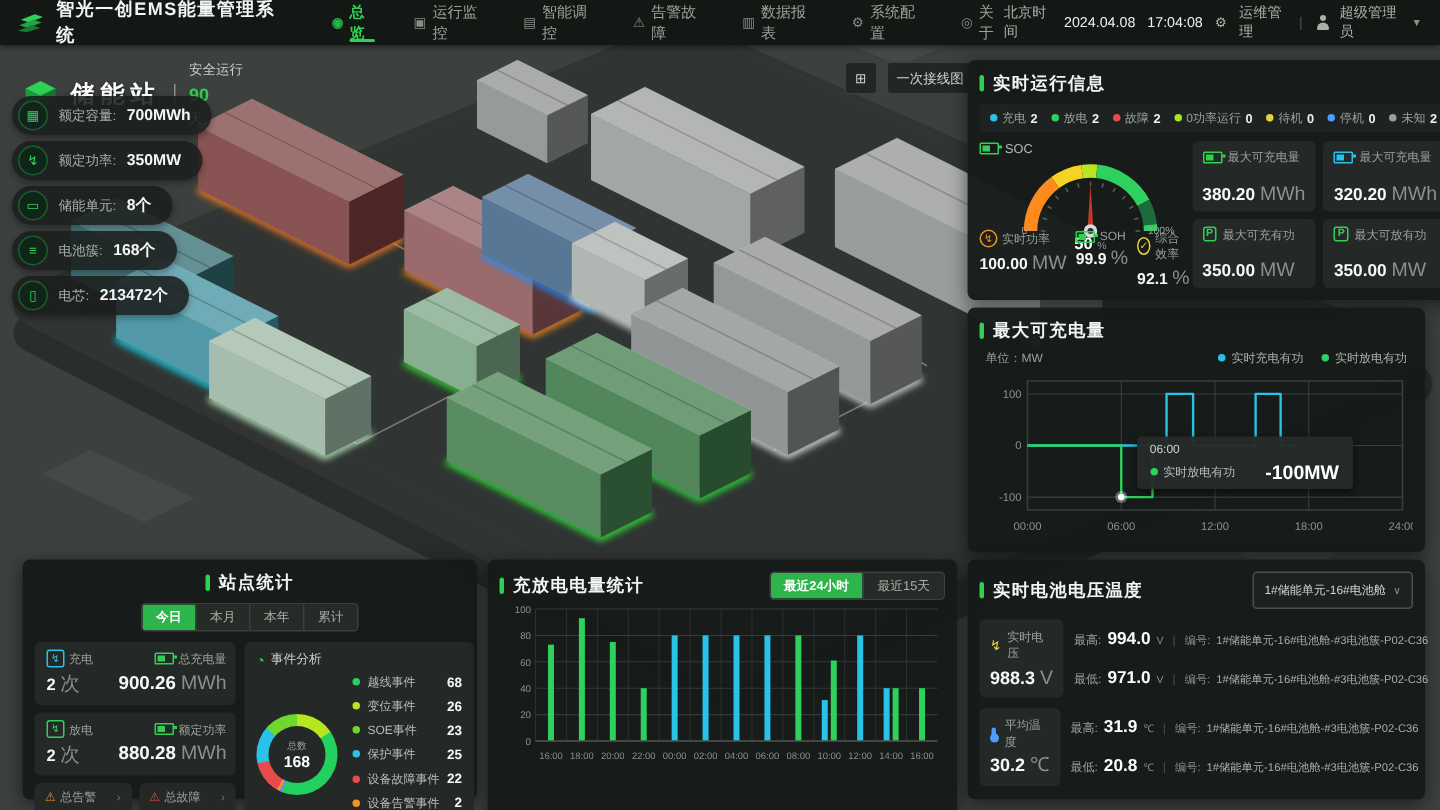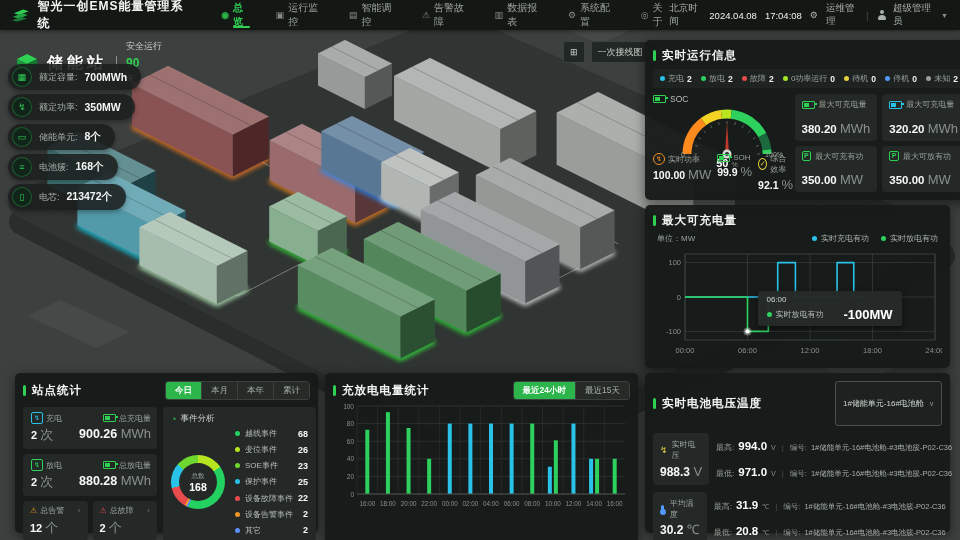--- a/index.html
+++ b/index.html
@@ -92,38 +92,38 @@
   #trend-wrap{position:relative;margin-top:2px;}
   #trend-tip{position:absolute;left:100px;top:44px;background:rgba(38,43,41,.97);border-radius:3px;
     padding:4px 9px;box-shadow:0 2px 6px rgba(0,0,0,.5);z-index:5;}
   #trend-tip .tt{font-size:8px;color:#cfd5cf;}
   #trend-tip .tr{display:flex;align-items:center;gap:4px;margin-top:3px;font-size:8px;color:#b7bdb7;}
   #trend-tip .tv{font-size:13px;font-weight:bold;color:#fff;margin-left:16px;}
   
   #p-battery{left:645px;top:373px;width:305px;height:160px;}
   #p-battery .phead{justify-content:space-between;}
   .selector{display:flex;align-items:center;gap:5px;border:1px solid #49504b;border-radius:3px;
-    padding:16px 7px;font-size:8px;color:#cfd5cf;cursor:pointer;background:#1d2220;}
+    padding:6px 7px;font-size:8px;color:#cfd5cf;cursor:pointer;background:#1d2220;}
   .brow{display:flex;gap:7px;margin-top:7px;}
   .bcard{width:64px;height:52px;padding:6px 7px;box-sizing:border-box;display:flex;flex-direction:column;justify-content:space-between;}
   .bcard .lrow{display:flex;align-items:center;gap:4px;}
   .bcard .bv{font-size:12px;font-weight:bold;color:#f6f8f6;white-space:nowrap;}
   .blines{flex:1;display:flex;flex-direction:column;justify-content:space-around;}
   .bline{display:flex;align-items:baseline;gap:4px;white-space:nowrap;}
   .bline .k{font-size:8px;color:#99a19a;}
   .bline .v{font-size:11.5px;font-weight:bold;color:#fbfdfb;}
   .bline .u{font-size:7px;color:#8a918b;}
   .bline .d{color:#4a504b;font-size:8px;margin:0 2px;}
   .bline .idl{font-size:7.5px;color:#8a918b;}
   .bline .idv{font-size:7.5px;color:#a7aea8;}
   .thermo{width:3px;height:8px;background:#4f9bff;border-radius:2px;position:relative;display:inline-block;margin:0 2px 0 1px;}
   .thermo::after{content:"";position:absolute;bottom:-2px;left:-1.5px;width:6px;height:6px;border-radius:50%;background:#4f9bff;}
   
   #p-site{left:15px;top:373px;width:303px;height:160px;}
-  #p-site .phead{justify-content:space-between;}
+  #p-site .phead{justify-content:space-between;flex-direction:column;}
   .seg{display:flex;border:1px solid #3a403c;border-radius:3px;overflow:hidden;}
   .seg-item{padding:2.5px 9px;font-size:8.5px;color:#aab1ab;background:#262b28;border-left:1px solid #3a403c;cursor:pointer;}
   .seg-item:first-child{border-left:none;}
   .seg-item.active{background:#2bb54a;color:#fff;font-weight:bold;}
   #site-body{display:flex;gap:6px;margin-top:7px;}
   #site-left{width:134px;display:flex;flex-direction:column;gap:5px;}
   .cdcard{padding:5px 8px;display:grid;grid-template-columns:42px 1fr;grid-template-rows:auto auto;column-gap:6px;row-gap:2px;}
   .cdcard .h{display:flex;align-items:center;gap:3px;white-space:nowrap;}
   .cdcard .v1{font-size:11px;font-weight:bold;color:#f6f8f6;}
   .cdcard .v2{font-size:12.5px;font-weight:bold;color:#f6f8f6;text-align:right;white-space:nowrap;}
@@ -709,21 +709,21 @@
         <span class="v1"><span>2</span> <span class="unit">次</span></span>
         <span class="v2"><span>900.26</span> <span class="unit">MWh</span></span>
       </div>
       <div class="card cdcard">
         <span class="h">
             <span class="sq" style="border:1px solid #2ed15e;color:#2ed15e;">↯</span>
             <span class="lbl">放电</span>
           </span>
         <span class="h" style="justify-content:flex-end;">
             <span class="batt"></span>
-            <span class="lbl">总放电量</span>
+            <span class="lbl">额定功率</span>
           </span>
         <span class="v1"><span>2</span> <span class="unit">次</span></span>
         <span class="v2"><span>880.28</span> <span class="unit">MWh</span></span>
       </div>
       <div id="mini-cards">
         <div class="card acard">
           <div class="h">
               <span style="color:#ef9426;font-size:8px;">⚠</span>
               <span>总告警</span>
               <span class="chev">›</span>

